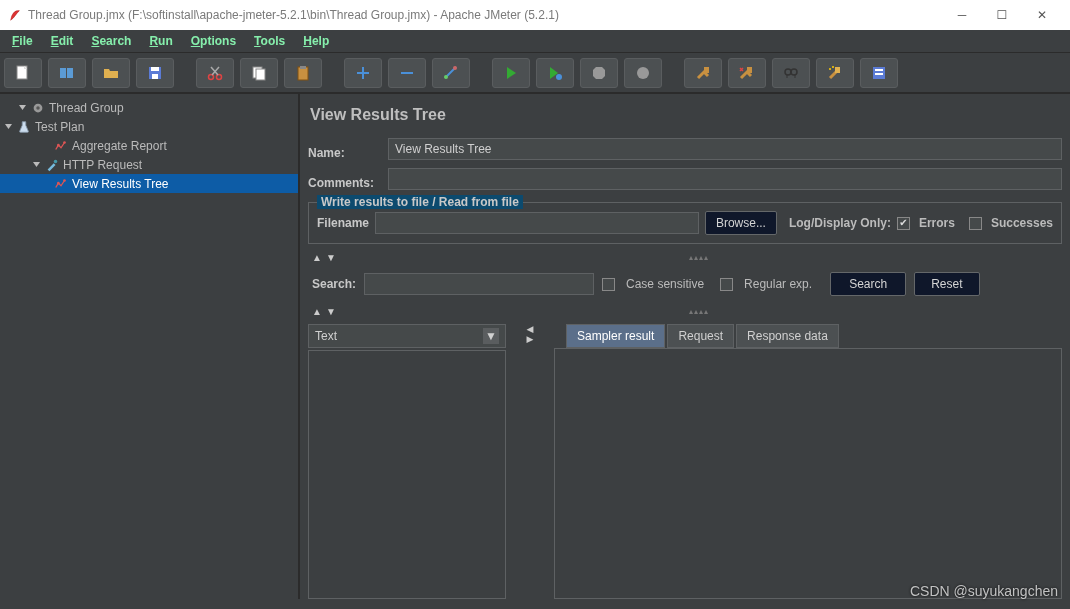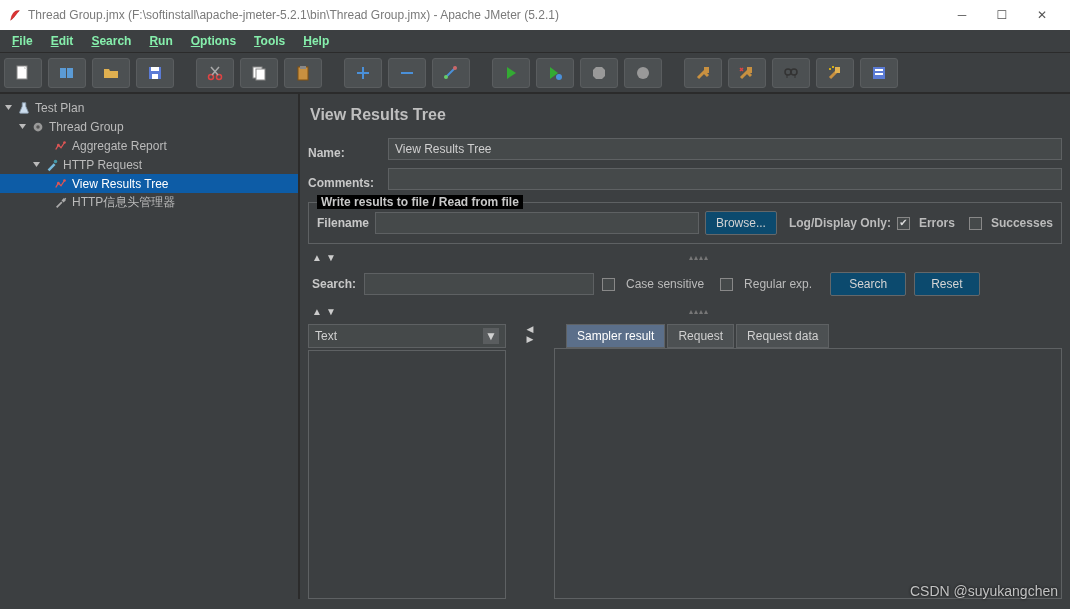--- a/index.html
+++ b/index.html
@@ -26,25 +26,25 @@
 .treerow.selected { background: #0d5ca6; color: #ffffff; }
 .treerow .label { white-space: nowrap; }
 
 .rightpane { flex: 1; background: #3c3f41; padding: 8px 8px 0 8px; display: flex; flex-direction: column; gap: 8px; overflow: hidden; }
 .panetitle { font-size: 16px; font-weight: bold; color: #bfbfbf; margin: 4px 0 6px 2px; }
 .formrow { display: flex; align-items: flex-end; gap: 8px; }
 .formrow .flabel { width: 72px; font-weight: bold; color: #c8c8c8; }
 .formrow .finput { flex: 1; height: 22px; background: #45494a; border: 1px solid #5e6163; color: #d0d0d0; padding: 0 6px; }
 
 .fieldset { border: 1px solid #5e6163; padding: 8px; position: relative; margin-top: 4px; }
-.fieldset .legend { position: absolute; top: -8px; left: 8px; background: #000000; padding: 0 4px; color: #c8c8c8; font-weight: bold; }
+.fieldset .legend { position: absolute; top: -8px; left: 8px; background: #0c4a6e; padding: 0 4px; color: #c8c8c8; font-weight: bold; }
 .filerow { display: flex; align-items: center; gap: 6px; }
 .filerow .flabel2 { font-weight: bold; color: #c8c8c8; }
 .filerow .finput2 { flex: 1; height: 22px; background: #45494a; border: 1px solid #5e6163; }
-.btn { height: 24px; padding: 0 10px; background: #0c4a6e; border: 1px solid #646769; color: #d4d4d4; border-radius: 2px; display:inline-flex; align-items:center; }
+.btn { height: 24px; padding: 0 10px; background: #0f172a; border: 1px solid #646769; color: #d4d4d4; border-radius: 2px; display:inline-flex; align-items:center; }
 .chk { width: 13px; height: 13px; border: 1px solid #888; background: #45494a; display:inline-flex; align-items:center; justify-content:center; margin-right:3px; }
 .chk.checked::after { content: "✔"; font-size: 10px; color: #ddd; line-height: 1; }
 
 .collapsebar { height: 10px; display:flex; align-items:center; }
 .collapsebar .tri { font-size:10px; color:#ccc; margin-left:4px; }
 .collapsebar .grip { flex:1; text-align:center; color:#777; letter-spacing:1px; font-size:8px; }
 
 .searchrow { display:flex; align-items:center; gap:8px; padding: 2px 4px; }
 .searchrow .slabel { font-weight:bold; color:#c8c8c8; }
 .searchrow .sinput { width: 230px; height: 22px; background:#45494a; border:1px solid #5e6163; }
@@ -213,43 +213,43 @@
         <rect x="3" y="3" width="12" height="12" fill="#5b7bd5"></rect>
         <rect x="5" y="5" width="8" height="2" fill="#fff"></rect>
         <rect x="5" y="9" width="8" height="2" fill="#fff"></rect>
       </svg>
     </div>
 </div>
 
 <div class="workspace">
 
   <div class="tree">
+    <div class="treerow" style="padding-left:18px">
+      <svg class="expsvg">
+          <path d="M1 2 L8 2 L4.5 7 Z" fill="#bbb"></path>
+        </svg>
+      <span class="ticon">
+          <svg viewBox="0 0 16 16" width="14" height="14">
+            <circle cx="8" cy="8" r="5" fill="#999"></circle>
+            <circle cx="8" cy="8" r="2" fill="#555"></circle>
+          </svg>
+        </span>
+      <span class="label">Thread Group</span>
+    </div>
     <div class="treerow" style="padding-left:4px">
       <svg class="expsvg">
           <path d="M1 2 L8 2 L4.5 7 Z" fill="#bbb"></path>
         </svg>
       <span class="ticon">
           <svg viewBox="0 0 16 16" width="14" height="14">
             <path d="M6 2h4v4l3 7a1 1 0 0 1-1 1H4a1 1 0 0 1-1-1l3-7z" fill="#cde" stroke="#89a"></path>
           </svg>
         </span>
       <span class="label">Test Plan</span>
     </div>
-    <div class="treerow" style="padding-left:18px">
-      <svg class="expsvg">
-          <path d="M1 2 L8 2 L4.5 7 Z" fill="#bbb"></path>
-        </svg>
-      <span class="ticon">
-          <svg viewBox="0 0 16 16" width="14" height="14">
-            <circle cx="8" cy="8" r="5" fill="#999"></circle>
-            <circle cx="8" cy="8" r="2" fill="#555"></circle>
-          </svg>
-        </span>
-      <span class="label">Thread Group</span>
-    </div>
     <div class="treerow" style="padding-left:50px">
       <span class="ticon">
           <svg viewBox="0 0 16 16" width="14" height="14">
             <path d="M2 12l3-5 3 3 4-6" stroke="#d55" stroke-width="1.5" fill="none"></path>
             <circle cx="5" cy="7" r="1.5" fill="#d55"></circle>
             <circle cx="12" cy="4" r="1.5" fill="#d55"></circle>
           </svg>
         </span>
       <span class="label">Aggregate Report</span>
     </div>
@@ -267,29 +267,20 @@
     </div>
     <div class="treerow selected" style="padding-left:50px">
       <span class="ticon">
           <svg viewBox="0 0 16 16" width="14" height="14">
             <path d="M2 12l3-5 3 3 4-6" stroke="#d55" stroke-width="1.5" fill="none"></path>
             <circle cx="5" cy="7" r="1.5" fill="#d55"></circle>
             <circle cx="12" cy="4" r="1.5" fill="#d55"></circle>
           </svg>
         </span>
       <span class="label">View Results Tree</span>
-    </div>
-    <div class="treerow" style="padding-left:50px">
-      <span class="ticon">
-          <svg viewBox="0 0 16 16" width="14" height="14">
-            <path d="M3 13l6-6M12 3l-2 2 1 1 2-2" stroke="#aaa" stroke-width="2"></path>
-            <path d="M13 2l-2 2 1 1 2-2z" fill="#aaa"></path>
-          </svg>
-        </span>
-      <span class="label">HTTP信息头管理器</span>
     </div>
   </div>
 
   <div class="rightpane">
     <div class="panetitle">View Results Tree</div>
 
     <div class="formrow">
       <span class="flabel">Name:</span>
       <input class="finput" value="View Results Tree" style="">
     </div>
@@ -344,21 +335,21 @@
         <div class="treebox"></div>
       </div>
       <div class="vsplit">
         <span class="arr">◀</span>
         <span class="arr">▶</span>
       </div>
       <div class="detailpane">
         <div class="tabs">
           <div class="tab active">Sampler result</div>
           <div class="tab">Request</div>
-          <div class="tab">Request data</div>
+          <div class="tab">Response data</div>
         </div>
         <div class="detailbody"></div>
       </div>
     </div>
   </div>
 </div>
 
 <div class="watermark">CSDN @suyukangchen</div>
 
 </body></html>

